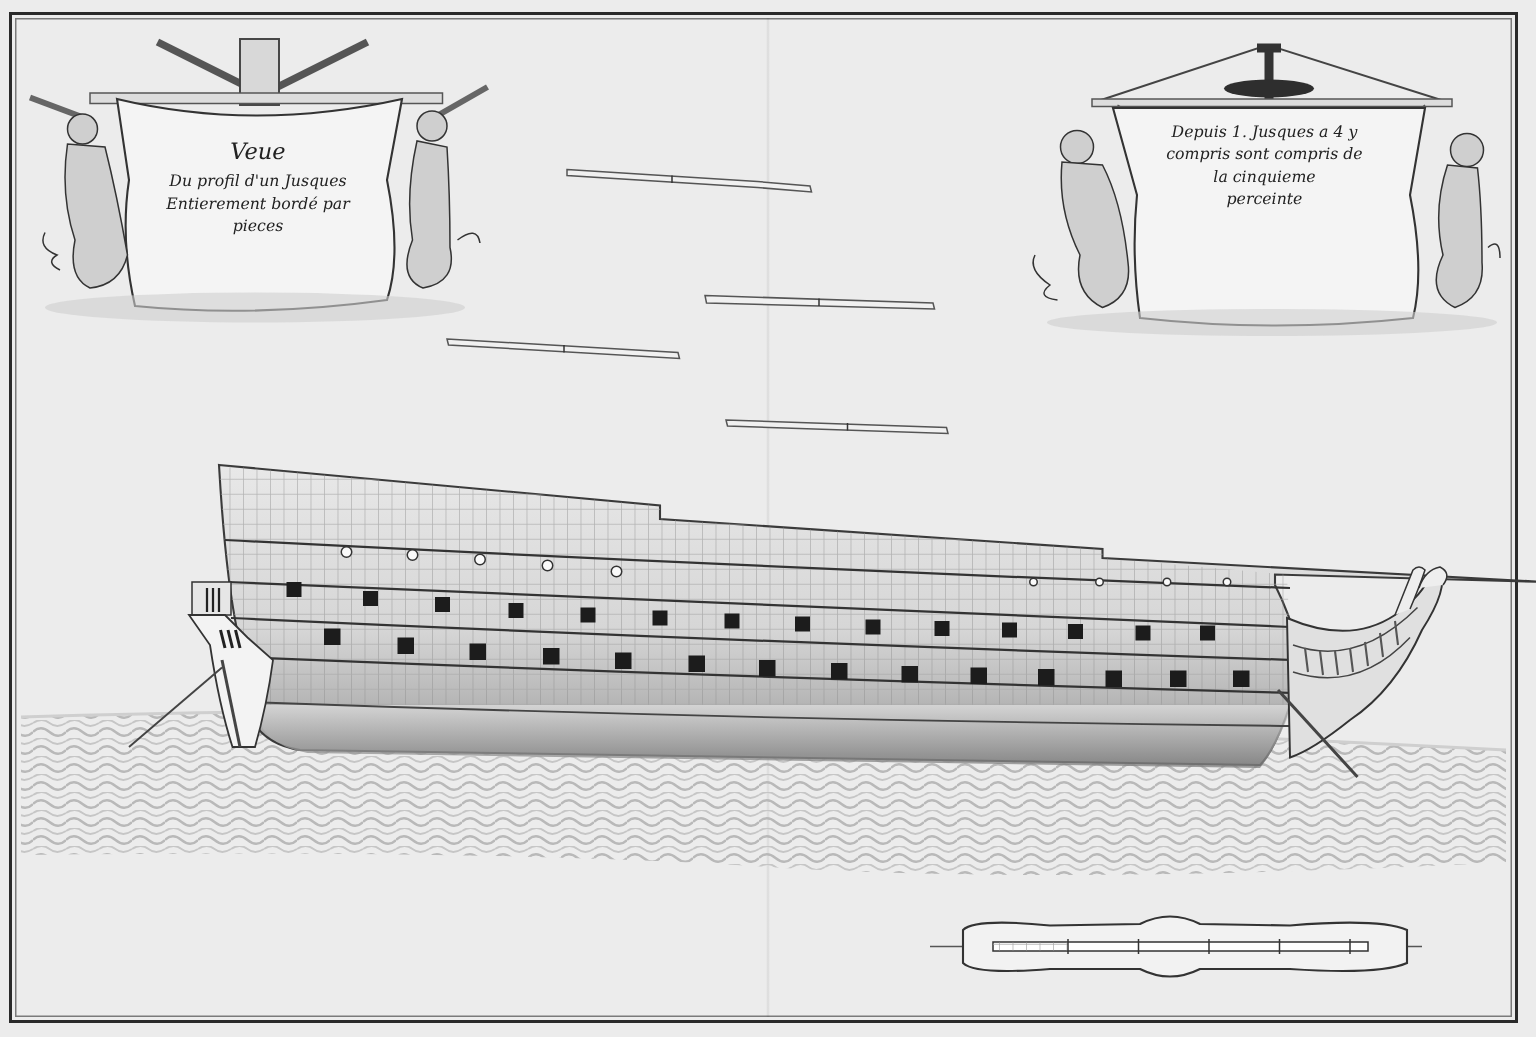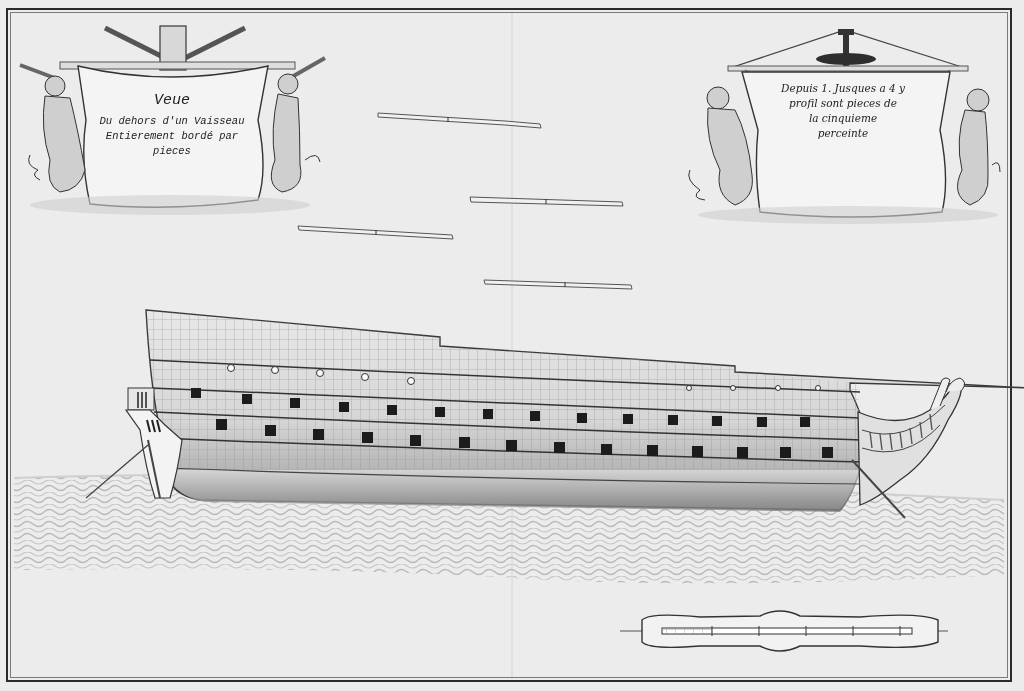--- a/index.html
+++ b/index.html
@@ -3,21 +3,21 @@
   <meta charset="utf-8">
   <style>
     html, body { margin: 0; padding: 0; background: #eeeeee; }
     body { width: 1024px; height: 691px; overflow: hidden; position: relative; }
     .plate { position: absolute; left: 0; top: 0; width: 1024px; height: 691px; background: #ececec; }
     .frame-outer { position: absolute; left: 6px; top: 8px; width: 1006px; height: 674px; border: 2px solid #2a2a2a; box-sizing: border-box; }
     .frame-inner { position: absolute; left: 10px; top: 12px; width: 998px; height: 666px; border: 1px solid #7a7a7a; box-sizing: border-box; }
     .fold { position: absolute; left: 511px; top: 12px; width: 2px; height: 666px; background: linear-gradient(90deg, rgba(0,0,0,0.03), rgba(0,0,0,0.07), rgba(0,0,0,0.03)); }
     svg.art { position: absolute; left: 0; top: 0; }
     .banner-text { position: absolute; text-align: center; font-family: "DejaVu Serif", serif; font-style: italic; color: #222; line-height: 1.25; }
-    .banner-left { left: 92px; top: 92px; width: 160px; font-family: Liberation Mono, monospace; }
+    .banner-left { left: 92px; top: 92px; width: 160px; }
     .banner-right { left: 748px; top: 80px; width: 190px; }
     .title-word { font-size: 15px; display: block; margin-bottom: 4px; }
     .line { font-size: 10.5px; display: block; margin: 2px 0; }
   </style>
 </head>
 <body>
 
 <div class="plate">
   <div class="frame-outer"></div>
   <div class="frame-inner"></div>
@@ -197,24 +197,24 @@
       <line x1="712" y1="626" x2="712" y2="636" stroke="#333"></line>
       <line x1="759" y1="626" x2="759" y2="636" stroke="#333"></line>
       <line x1="806" y1="626" x2="806" y2="636" stroke="#333"></line>
       <line x1="853" y1="626" x2="853" y2="636" stroke="#333"></line>
       <line x1="900" y1="626" x2="900" y2="636" stroke="#333"></line>
     </g>
   </svg>
 
   <div class="banner-text banner-left">
     <span class="title-word">Veue</span>
-    <span class="line">Du dehors d'un Vaisseau</span>
+    <span class="line">Du profil d'un Jusques</span>
     <span class="line">Entierement bordé par</span>
     <span class="line">pieces</span>
   </div>
 
   <div class="banner-text banner-right">
     <span class="line">Depuis 1. Jusques a 4 y</span>
-    <span class="line">profil sont pieces de</span>
+    <span class="line">compris sont compris de</span>
     <span class="line">la cinquieme</span>
     <span class="line">perceinte</span>
   </div>
 </div>
 
 </body></html>

